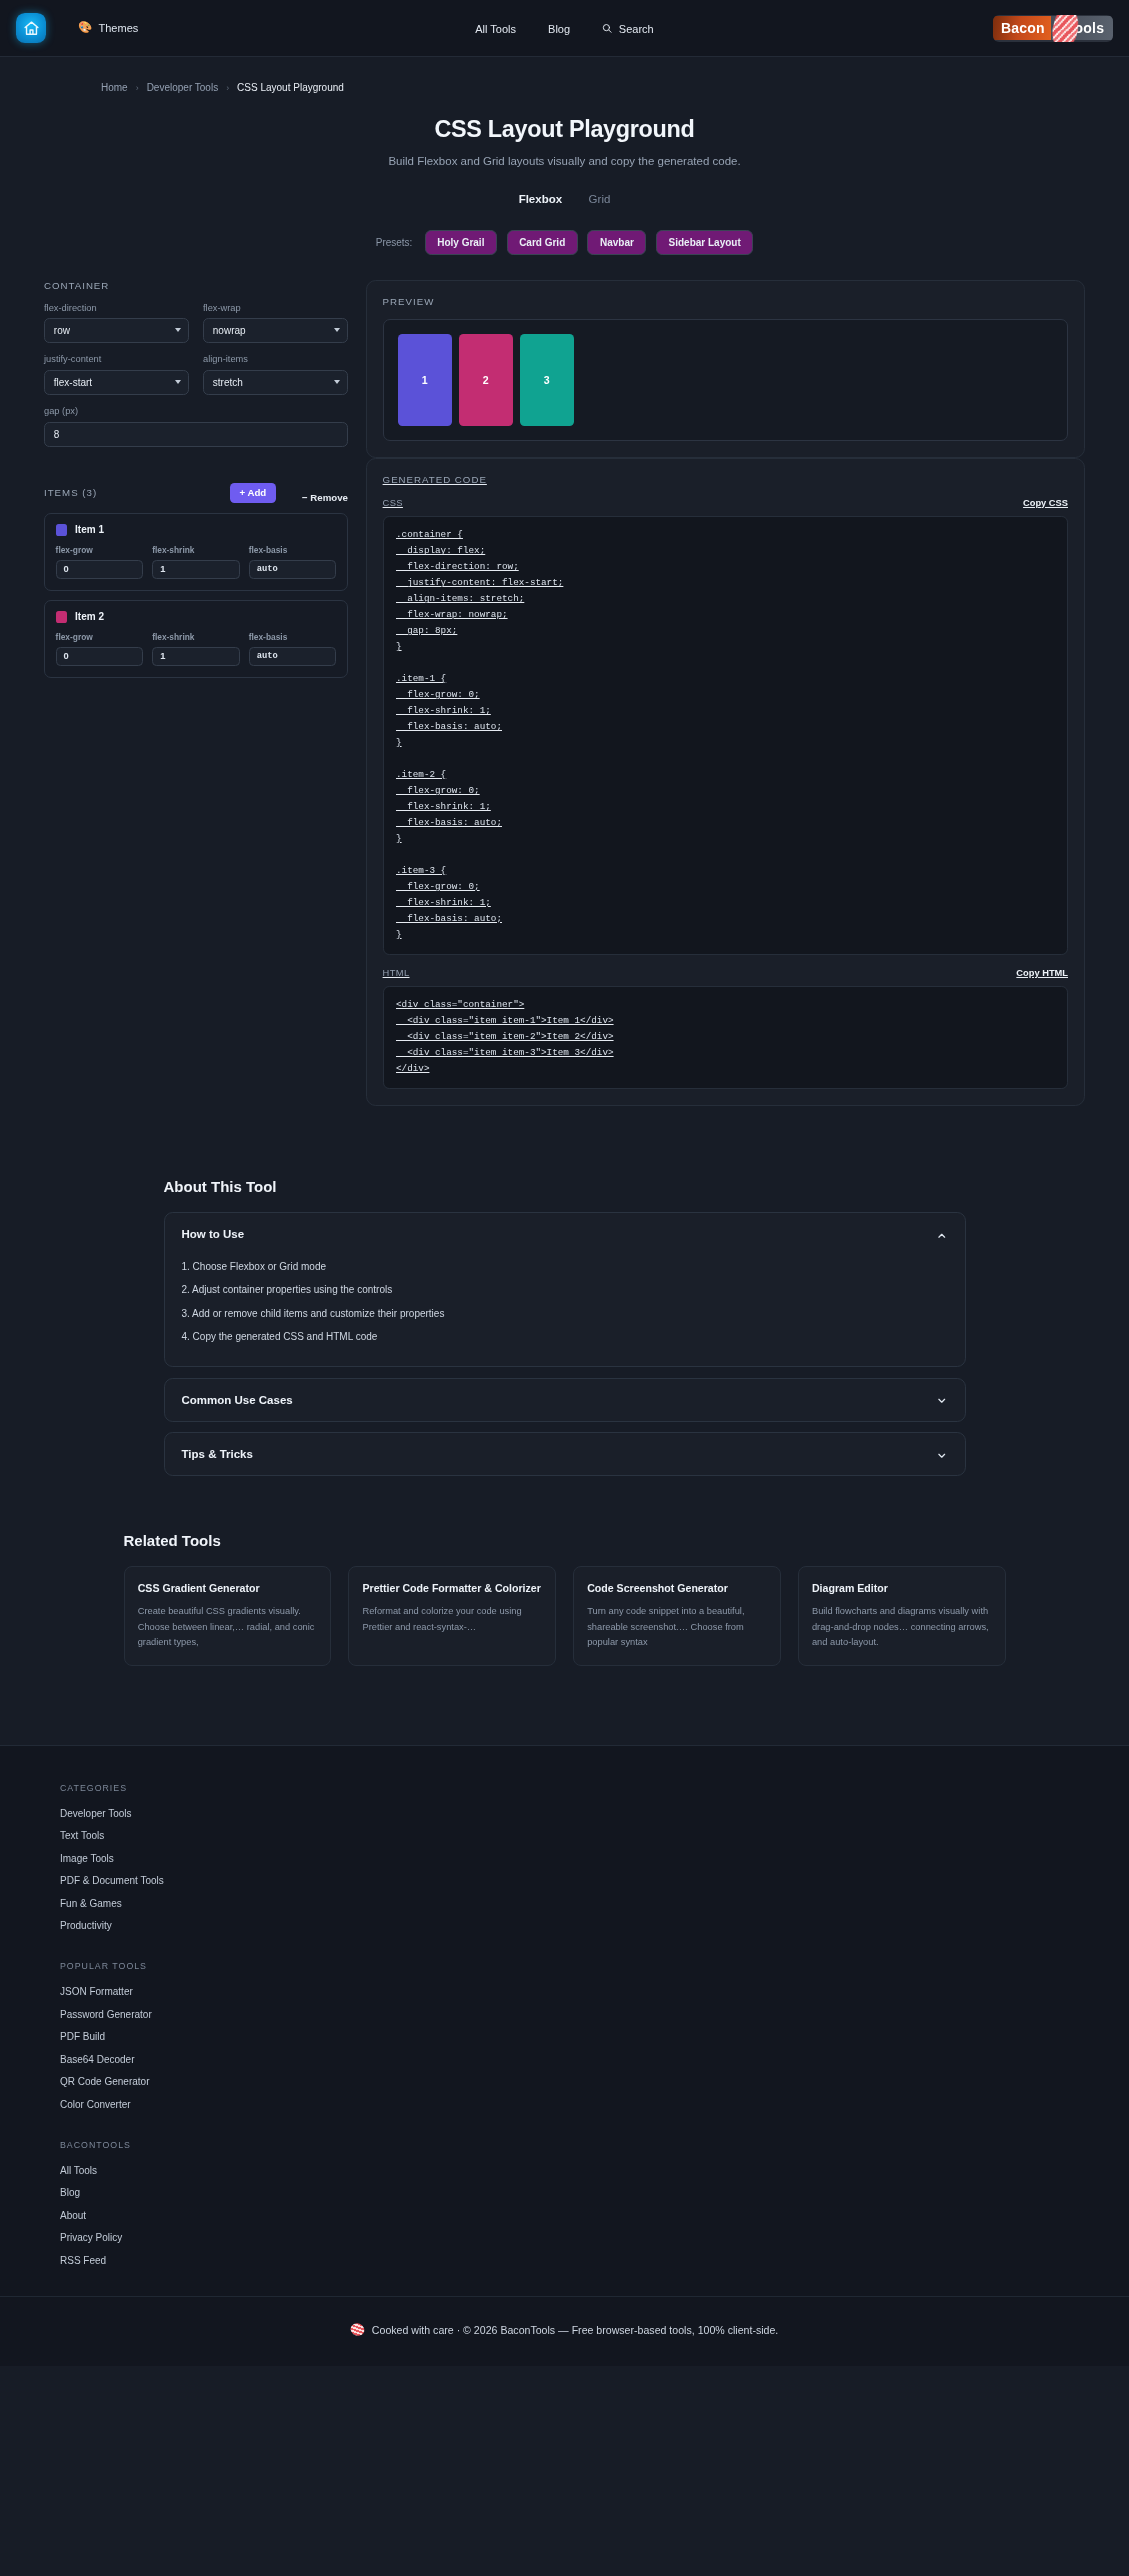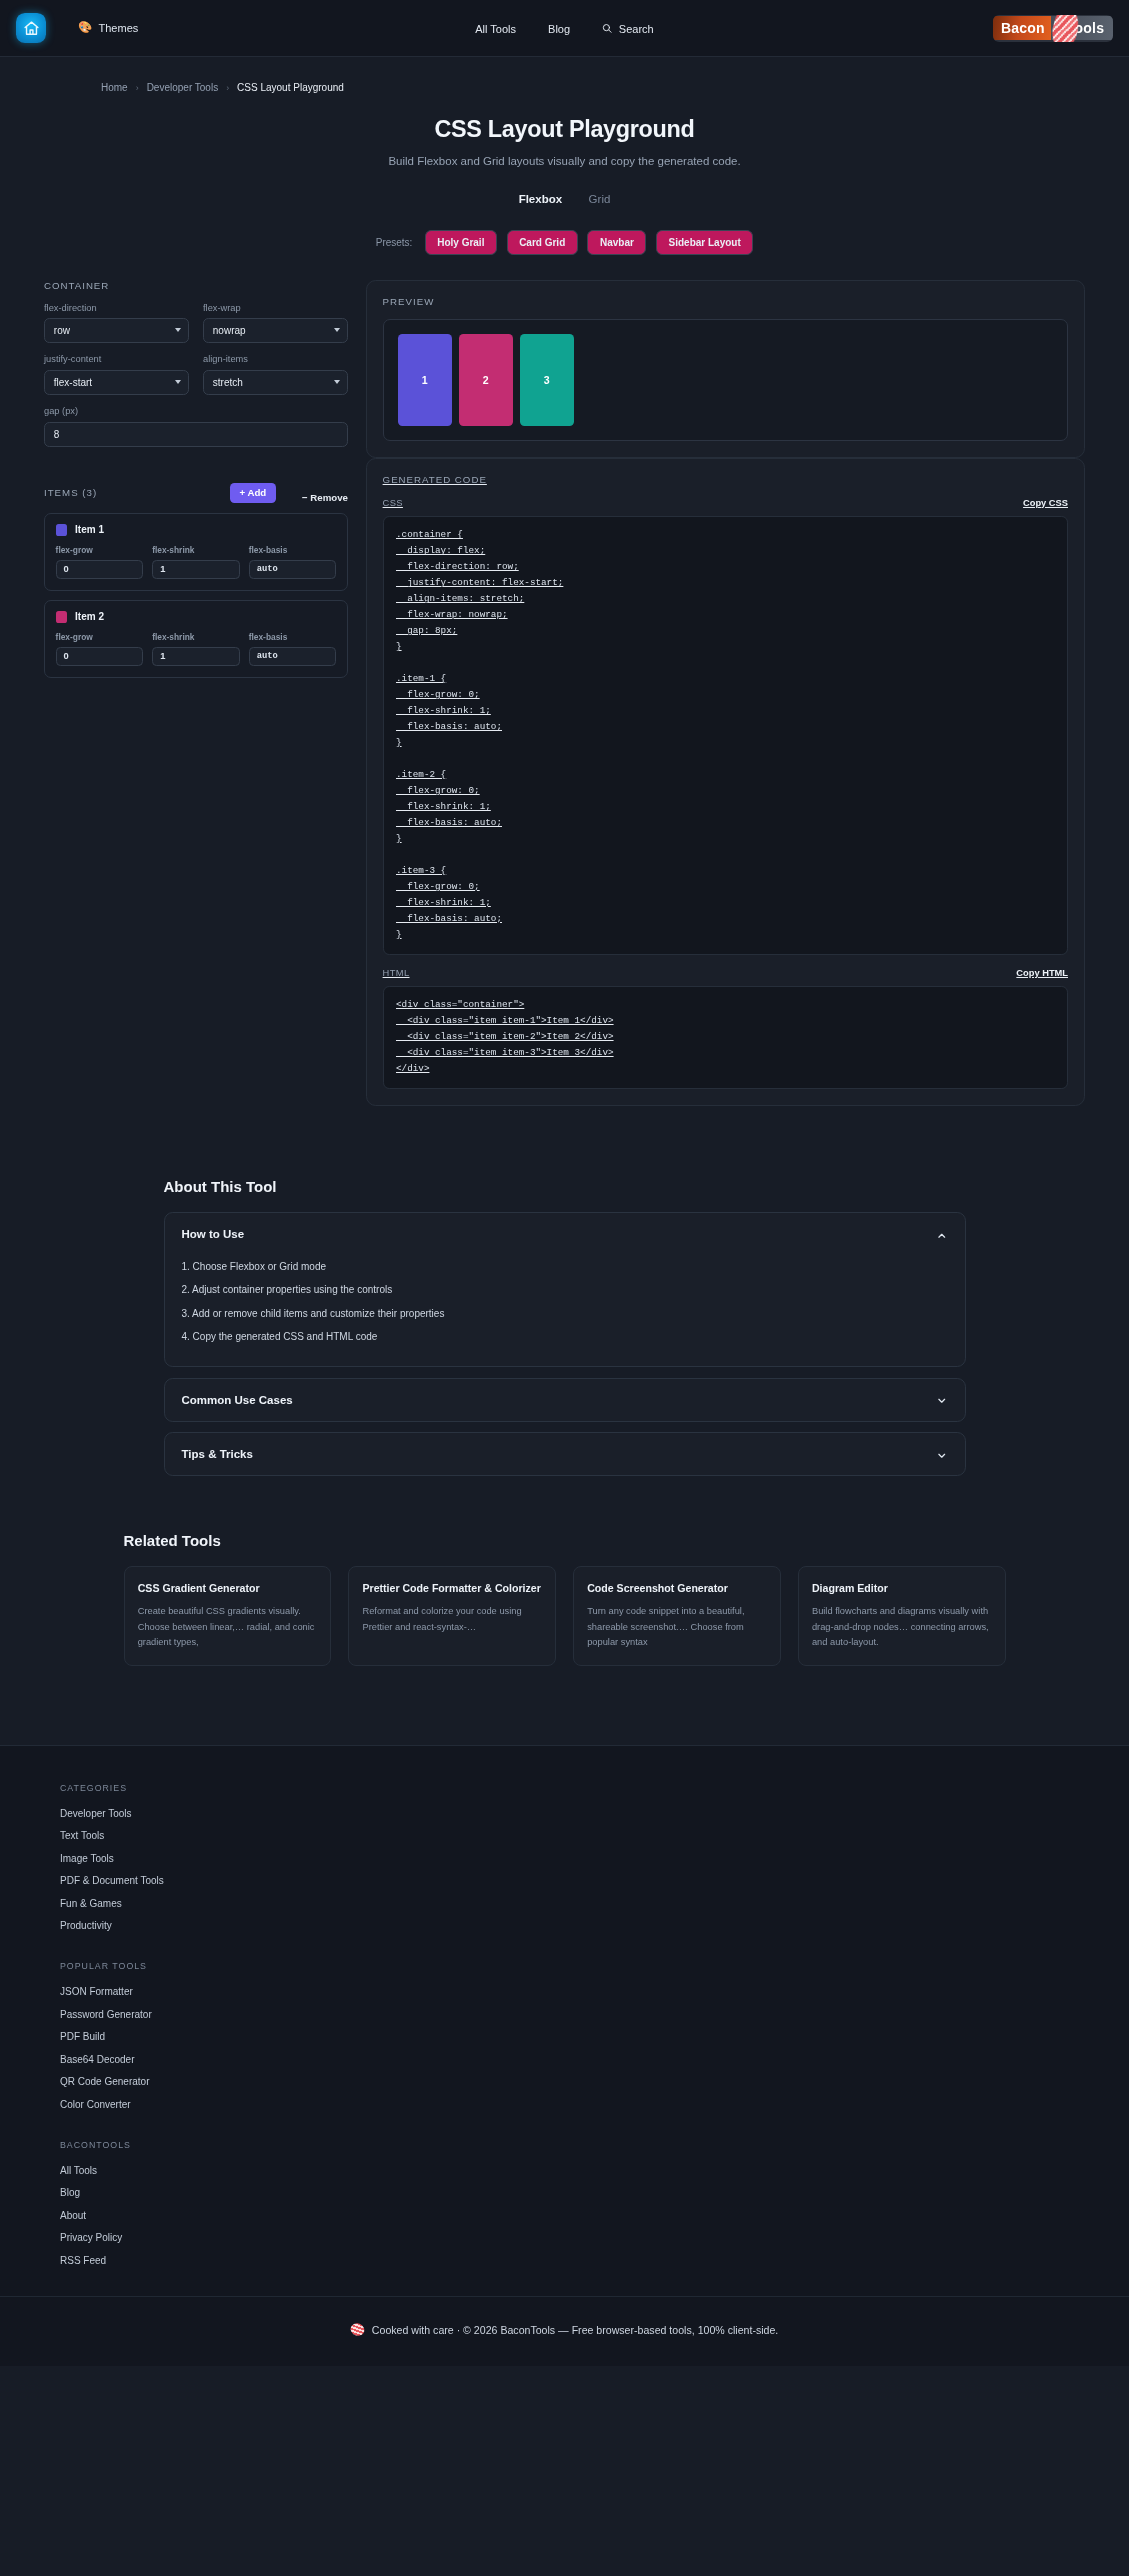--- a/index.html
+++ b/index.html
@@ -105,21 +105,21 @@
   .mode-tabs .tab { color: #7b8799; cursor: pointer; padding-bottom: 1.8px; }
   .mode-tabs .tab.active { color: #eef3f9; font-weight: 600; }
 
   .presets-row {
     display: flex; justify-content: center; align-items: center;
     gap: 9.7px; margin-top: 23px;
   }
   .presets-label { font-size: 10px; color: #8b97a8; margin-right: 2.6px; }
   .preset-btn {
     font-size: 10px; color: #eaf0f6; font-weight: 600;
-    background: #be185d; border: 0.9px solid #3a4454;
+    background: #701a75; border: 0.9px solid #3a4454;
     border-radius: 6.2px; padding: 6.2px 11.5px; cursor: pointer;
   }
 
   
   .workarea {
     display: flex; gap: 17.6px;
     margin-top: 25px;
     padding: 0 44px;
     align-items: flex-start;
   }

